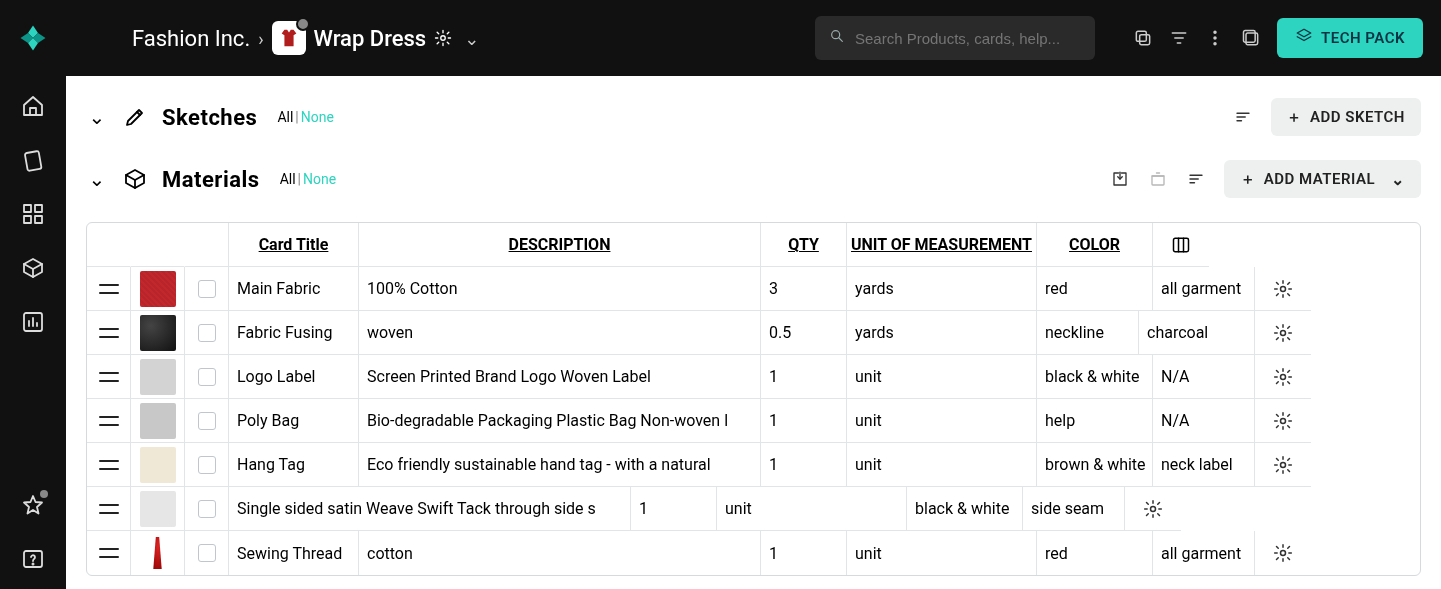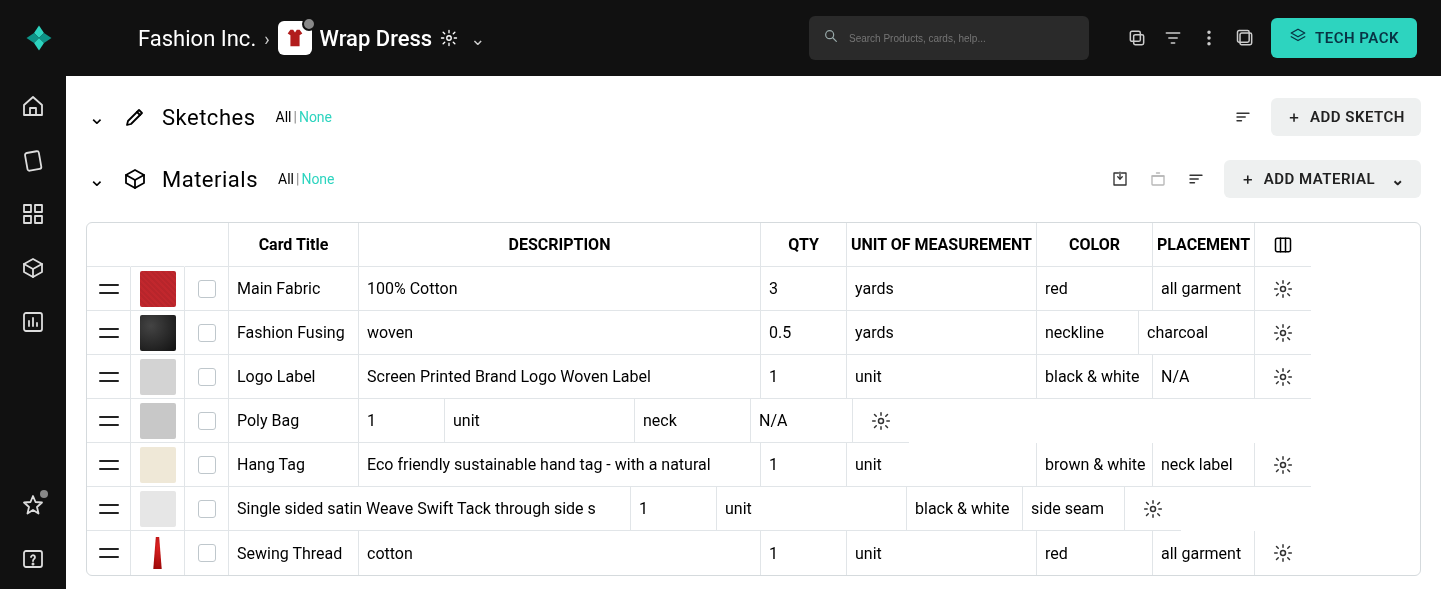--- a/index.html
+++ b/index.html
@@ -1,46 +1,46 @@
 <!DOCTYPE html>
 <html><head>
 <meta charset="utf-8">
 <style>
   * { box-sizing: border-box; margin: 0; padding: 0; }
   html, body { width: 1441px; height: 589px; font-family: -apple-system, BlinkMacSystemFont, "Segoe UI", Roboto, sans-serif; background: #fff; overflow: hidden; }
   body { display: flex; flex-direction: column; }
 
   
-  .topbar { background: #111; height: 76px; display: flex; align-items: center; padding: 0 24px; gap: 14px; color: #fff; position: relative; }
+  .topbar { background: #111; height: 76px; display: flex; align-items: center; padding: 0 18px; gap: 14px; color: #fff; position: relative; }
   .logo { width: 30px; height: 30px; position: relative; display: flex; align-items: center; justify-content: center; }
   .breadcrumb { display: flex; align-items: center; gap: 8px; font-size: 22px; margin-left: 70px; }
   .bc-link { color: #fff; cursor: pointer; }
   .bc-chevron { font-size: 18px; color: #ccc; }
   .product-thumb { width: 34px; height: 34px; border-radius: 6px; background: #fff; display: flex; align-items: center; justify-content: center; position: relative; }
   .product-thumb::after { content:''; position:absolute; top:-4px; right:-4px; width:10px; height:10px; border-radius:50%; background:#888; border:2px solid #111; }
   .gear-icon { width:18px; height:18px; display:inline-flex; }
   .chev-down { font-size:18px; color:#ccc; cursor:pointer; margin-left:4px; }
   .search-wrap { margin-left:auto; background:#2a2a2a; border-radius:6px; height:44px; width:280px; display:flex; align-items:center; padding:0 14px; gap:10px; color:#9aa; }
-  .search-wrap input { background:transparent; border:none; outline:none; color:#ddd; font-size:10px; flex:1; }
+  .search-wrap input { background:transparent; border:none; outline:none; color:#ddd; font-size:15px; flex:1; }
   .top-icons { display:flex; align-items:center; gap:16px; margin-left:24px; }
   .top-icon { width:20px; height:20px; cursor:pointer; color:#ccc; display:flex; align-items:center; justify-content:center; }
   .tech-pack-btn { background:#2dd4bf; color:#083344; font-weight:600; font-size:15px; letter-spacing:0.5px; height:40px; padding:0 18px; border-radius:6px; display:flex; align-items:center; gap:8px; cursor:pointer; }
 
   
   .lower { flex:1; display:flex; min-height:0; }
   .sidebar { width:66px; background:#111; display:flex; flex-direction:column; align-items:center; padding-top:18px; gap:30px; }
   .side-icon { width:24px; height:24px; color:#ddd; cursor:pointer; display:flex; align-items:center; justify-content:center; position:relative; }
   .side-spacer { flex:1; }
 
   .main { flex:1; background:#fff; overflow:auto; padding: 16px 20px 20px 20px; }
 
   .section-row { display:flex; align-items:center; gap:14px; padding: 6px 0 18px 0; }
   .section-chevron { width:22px; cursor:pointer; font-size:20px; display:flex; justify-content:center;}
   .section-icon { width:26px; height:26px; display:flex; align-items:center; justify-content:center; }
-  .section-title { font-size:22px; font-weight:400; letter-spacing:0.5px; }
+  .section-title { font-size:22px; font-weight:700; letter-spacing:0.5px; }
   .allnone { font-size:14px; margin-left:6px; }
   .allnone .none { color:#2dd4bf; cursor:pointer; }
   .allnone .sep { color:#888; padding:0 2px; }
   .section-actions { margin-left:auto; display:flex; align-items:center; gap:18px; }
   .ghost-btn { background:#eef0f0; height:38px; padding:0 16px; border-radius:6px; display:flex; align-items:center; gap:8px; font-size:15px; font-weight:600; letter-spacing:0.5px; cursor:pointer; color:#222; }
   .small-icon { width:20px; height:20px; cursor:pointer; display:flex; align-items:center; justify-content:center; color:#333; }
 
   
   .table { border:1px solid #d5dadd; border-radius:6px; overflow:hidden; margin-top:6px; }
   .thead .tr, .tbody .tr { display:flex; align-items:stretch; }
@@ -71,21 +71,21 @@
   .thumb.wash { background:#e6e6e6; }
   .thumb.thread { background: radial-gradient(ellipse at 50% 30%, #d22, #800); border-radius:2px; clip-path: polygon(38% 0, 62% 0, 80% 100%, 20% 100%); width:14px; height:32px; margin:auto;}
   .row-gear { cursor:pointer; color:#333; }
 
   
   svg { stroke: currentColor; fill:none; stroke-width:1.8; stroke-linecap:round; stroke-linejoin:round; }
   .star-dot::after { content:''; position:absolute; top:-3px; right:-3px; width:8px; height:8px; border-radius:50%; background:#888; }
 
   .th.c-handle, .th.c-thumb, .th.c-check { border-right:1px solid #e1e5e8;}
   .thead .th.c-handle, .thead .th.c-thumb, .thead .th.c-check {  }
-  .thead .tr { border-bottom: none; }
+  .thead .tr { border-bottom: none; text-decoration: underline; }
   .thead .th {  }
   
   .thead .c-handle, .thead .c-thumb { border-right:1px solid transparent; }
 </style>
 </head>
 <body>
 
 <div class="topbar">
   <div class="logo">
     <svg viewBox="0 0 24 24" width="30" height="30">
@@ -285,21 +285,20 @@
       <div class="thead">
         <div class="tr">
           <div class="th c-handle"></div>
           <div class="th c-thumb"></div>
           <div class="th c-check"></div>
           <div class="th c-title">Card Title</div>
           <div class="th c-desc">DESCRIPTION</div>
           <div class="th c-qty">QTY</div>
           <div class="th c-unit">UNIT OF MEASUREMENT</div>
           <div class="th c-color">COLOR</div>
-          <div class="th c-place">PLACEMENT</div>
           <div class="th c-gear">
               <svg viewBox="0 0 24 24" width="20" height="20">
                 <rect x="3" y="4" width="18" height="16" rx="2"></rect>
                 <line x1="9" y1="4" x2="9" y2="20"></line>
                 <line x1="15" y1="4" x2="15" y2="20"></line>
               </svg>
             </div>
         </div>
       </div>
       <div class="tbody" id="tbody">
@@ -335,21 +334,21 @@
                 <span></span>
                 <span></span>
               </div>
             </div>
             <div class="td c-thumb">
               <div class="thumb charcoal"></div>
             </div>
             <div class="td c-check">
               <div class="checkbox"></div>
             </div>
-            <div class="td c-title">Fashion Fusing</div>
+            <div class="td c-title">Fabric Fusing</div>
             <div class="td c-desc">woven</div>
             <div class="td c-qty">0.5</div>
             <div class="td c-unit">yards</div>
             <div class="td c-place">neckline</div>
             <div class="td c-color">charcoal</div>
             <div class="td c-gear row-gear">
               <svg viewBox="0 0 24 24" width="20" height="20">
                 <circle cx="12" cy="12" r="3"></circle>
                 <path d="M12 2v3M12 19v3M4.2 4.2l2.1 2.1M17.7 17.7l2.1 2.1M2 12h3M19 12h3M4.2 19.8l2.1-2.1M17.7 6.3l2.1-2.1"></path>
               </svg>
@@ -388,23 +387,24 @@
                 <span></span>
               </div>
             </div>
             <div class="td c-thumb">
               <div class="thumb bag"></div>
             </div>
             <div class="td c-check">
               <div class="checkbox"></div>
             </div>
             <div class="td c-title">Poly Bag</div>
+            <div class="td c-desc">Bio-degradable Packaging Plastic Bag Non-woven l</div>
             <div class="td c-qty">1</div>
             <div class="td c-unit">unit</div>
-            <div class="td c-color">neck</div>
+            <div class="td c-color">help</div>
             <div class="td c-place">N/A</div>
             <div class="td c-gear row-gear">
               <svg viewBox="0 0 24 24" width="20" height="20">
                 <circle cx="12" cy="12" r="3"></circle>
                 <path d="M12 2v3M12 19v3M4.2 4.2l2.1 2.1M17.7 17.7l2.1 2.1M2 12h3M19 12h3M4.2 19.8l2.1-2.1M17.7 6.3l2.1-2.1"></path>
               </svg>
             </div>
           </div>
           <div class="tr">
             <div class="td c-handle">

